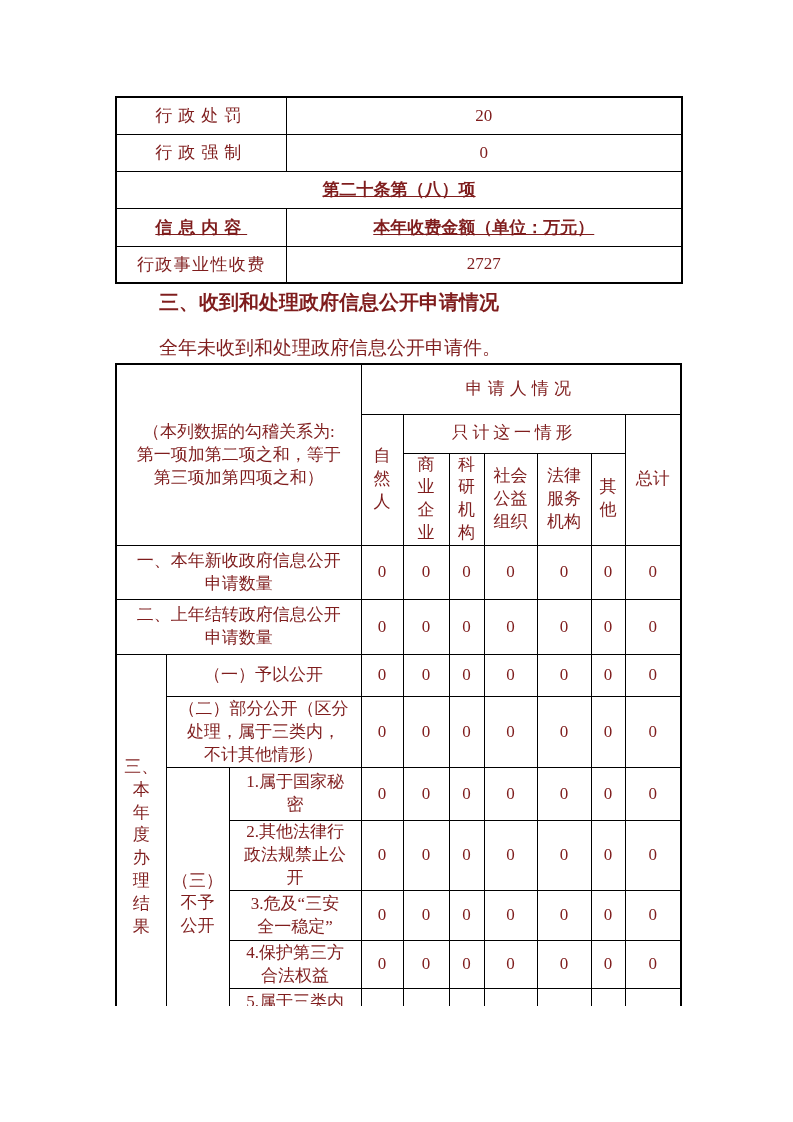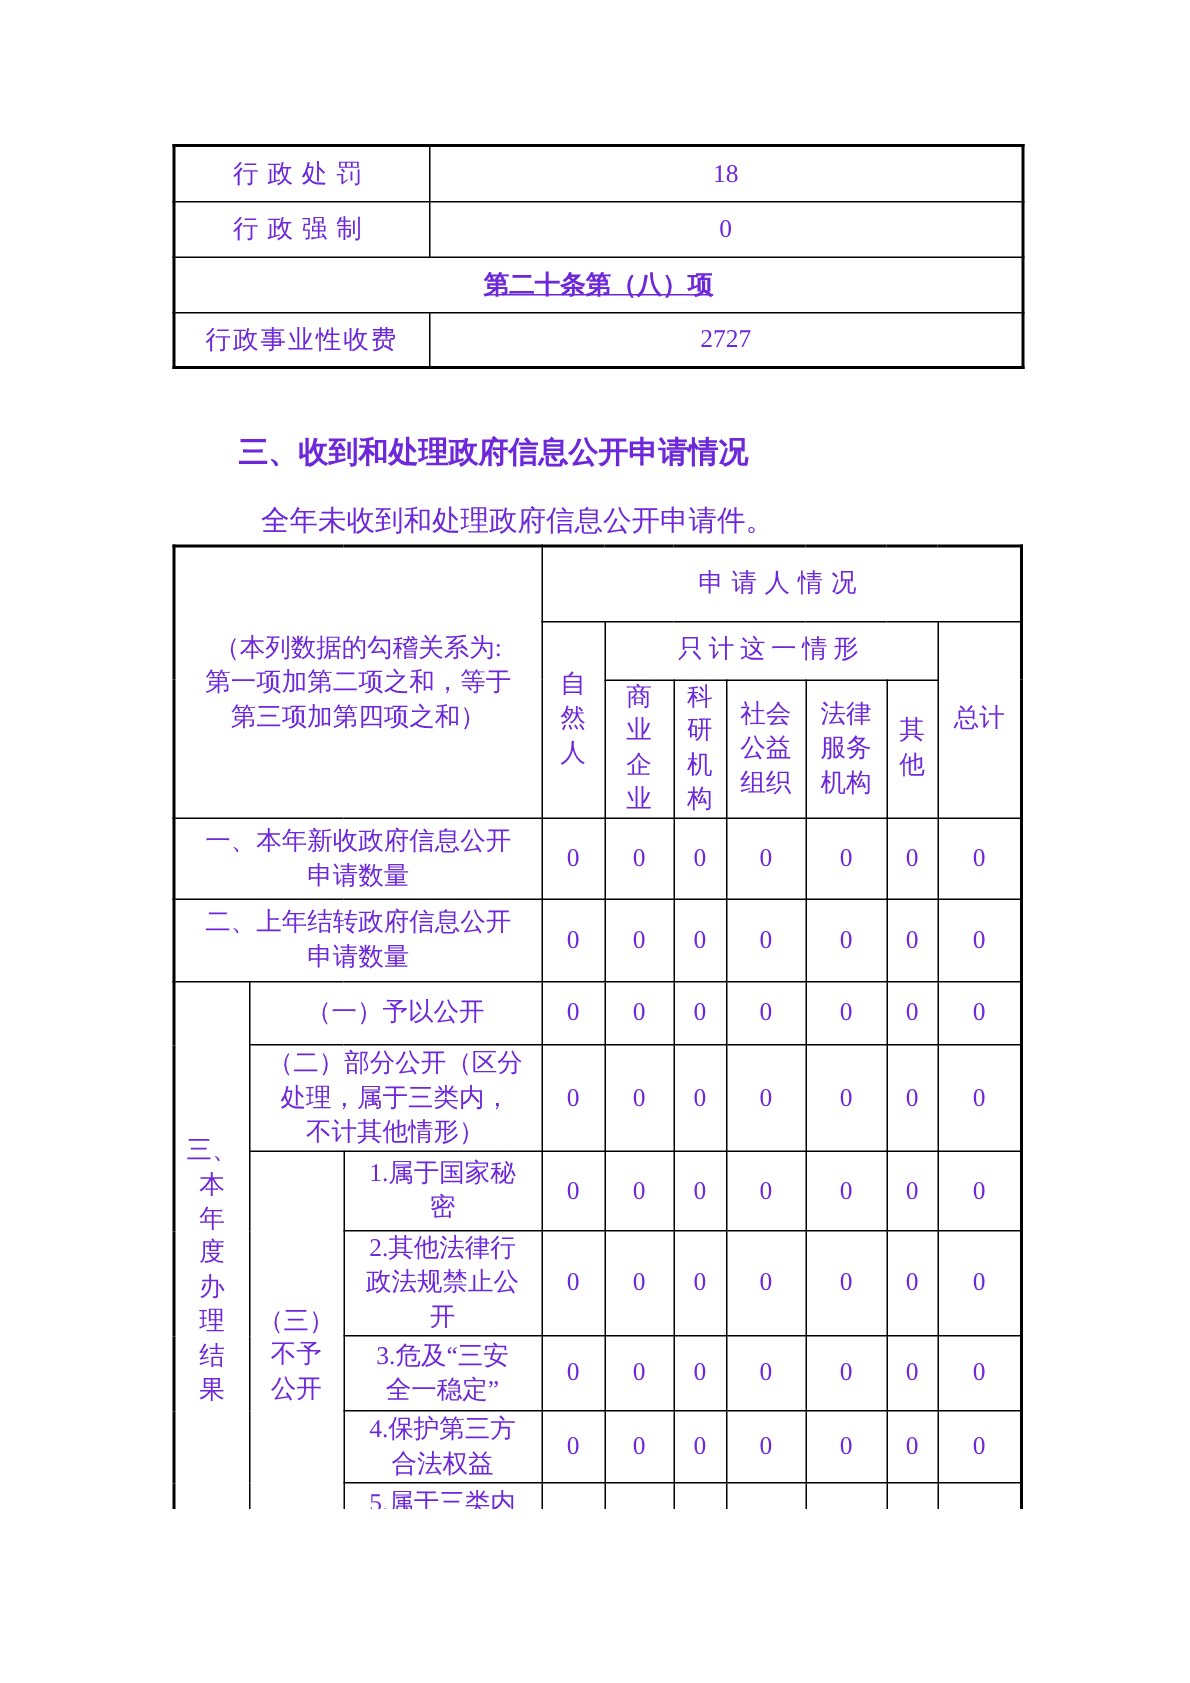--- a/index.html
+++ b/index.html
@@ -5,21 +5,21 @@
   html, body {
     margin: 0;
     padding: 0;
     background: #ffffff;
   }
   .page {
     position: relative;
     width: 793px;
     height: 1006px;
     background: #ffffff;
-    color: #6d28d9;
+    color: #7f1d1d;
     font-family: "Liberation Serif", "DejaVu Serif", serif;
     overflow: hidden;
   }
 
   
   table.fee-table {
     position: absolute;
     left: 115px;
     top: 96px;
     width: 566px;
@@ -48,21 +48,21 @@
     position: absolute;
     left: 159px;
     top: 290px;
     font-family: "Liberation Sans", "DejaVu Sans", sans-serif;
     font-weight: bold;
     font-size: 20px;
     line-height: 1.2;
   }
   .section-text {
     position: absolute;
-    left: 174px;
+    left: 159px;
     top: 337px;
     font-size: 19px;
     line-height: 1.2;
   }
 
   
   table.req-table {
     position: absolute;
     left: 115px;
     top: 363px;
@@ -100,28 +100,32 @@
 <div class="page">
 
   <table class="fee-table">
     <colgroup>
         <col style="width:170px">
         <col style="width:396px">
       </colgroup>
     <tbody>
         <tr style="height:37px">
       <td class="fee-label-4">行政处罚</td>
-      <td class="num-cell">18</td>
+      <td class="num-cell">20</td>
     </tr>
     <tr style="height:37px">
       <td class="fee-label-4">行政强制</td>
       <td class="num-cell">0</td>
     </tr>
     <tr style="height:37px">
       <td class="bold-cell" colspan="2">第二十条第（八）项</td>
+    </tr>
+    <tr style="height:38px">
+      <td class="bold-cell fee-label-4">信息内容</td>
+      <td class="bold-cell">本年收费金额（单位：万元）</td>
     </tr>
     <tr style="height:37px">
       <td class="fee-label-7">行政事业性收费</td>
       <td class="num-cell">2727</td>
     </tr>
   </tbody>
     </table>
 
   <div class="section-heading">三、收到和处理政府信息公开申请情况</div>
   <div class="section-text">全年未收到和处理政府信息公开申请件。</div>

